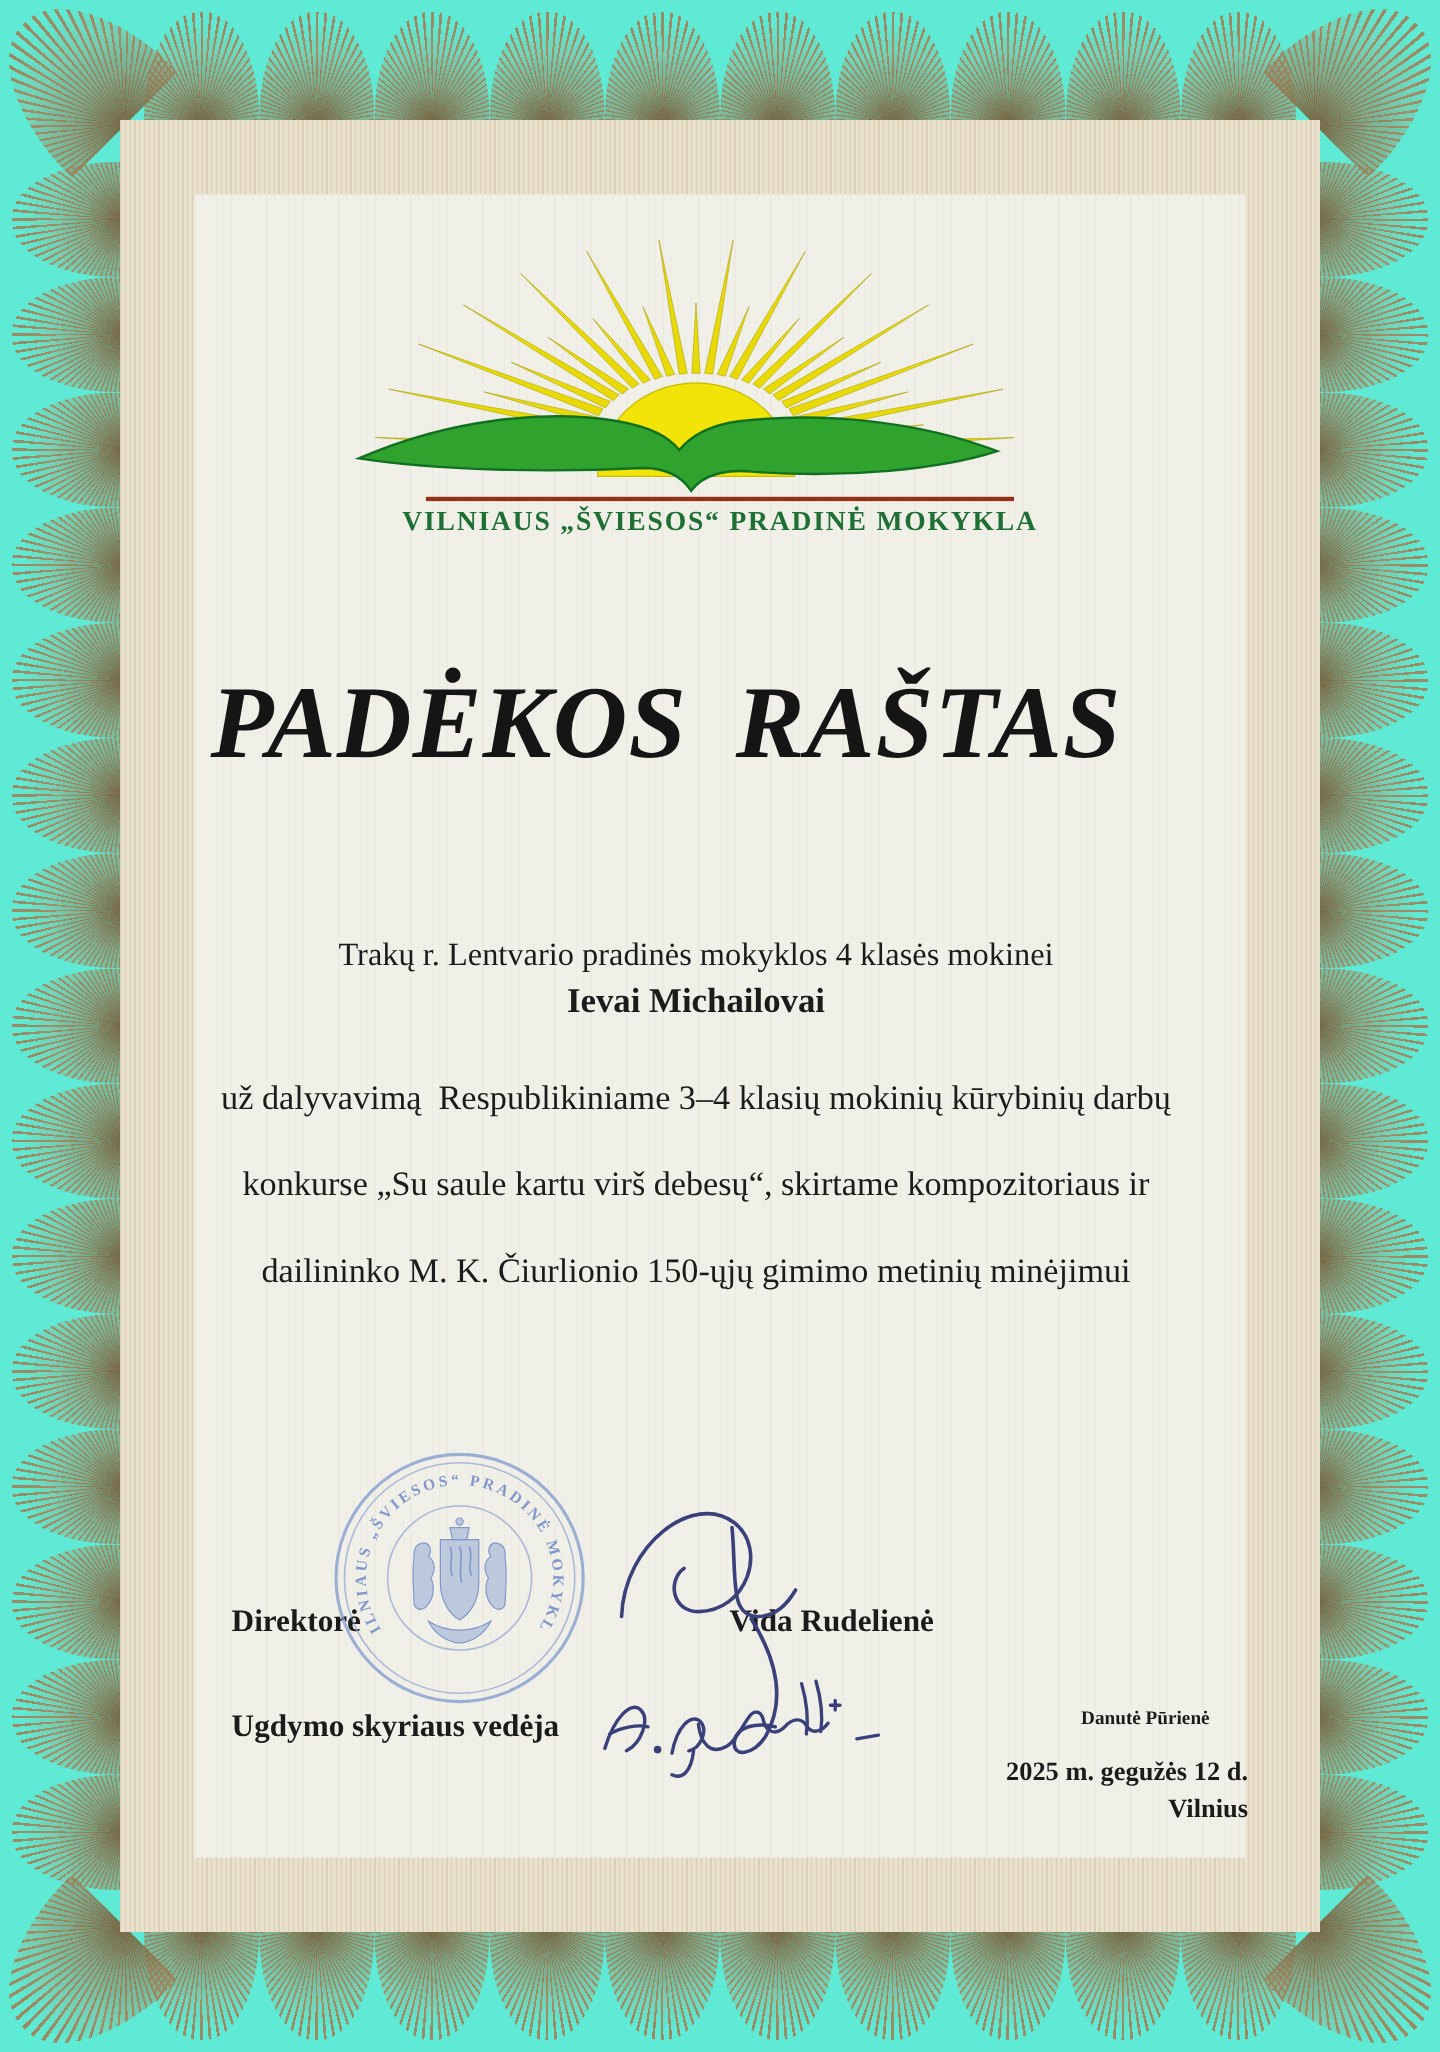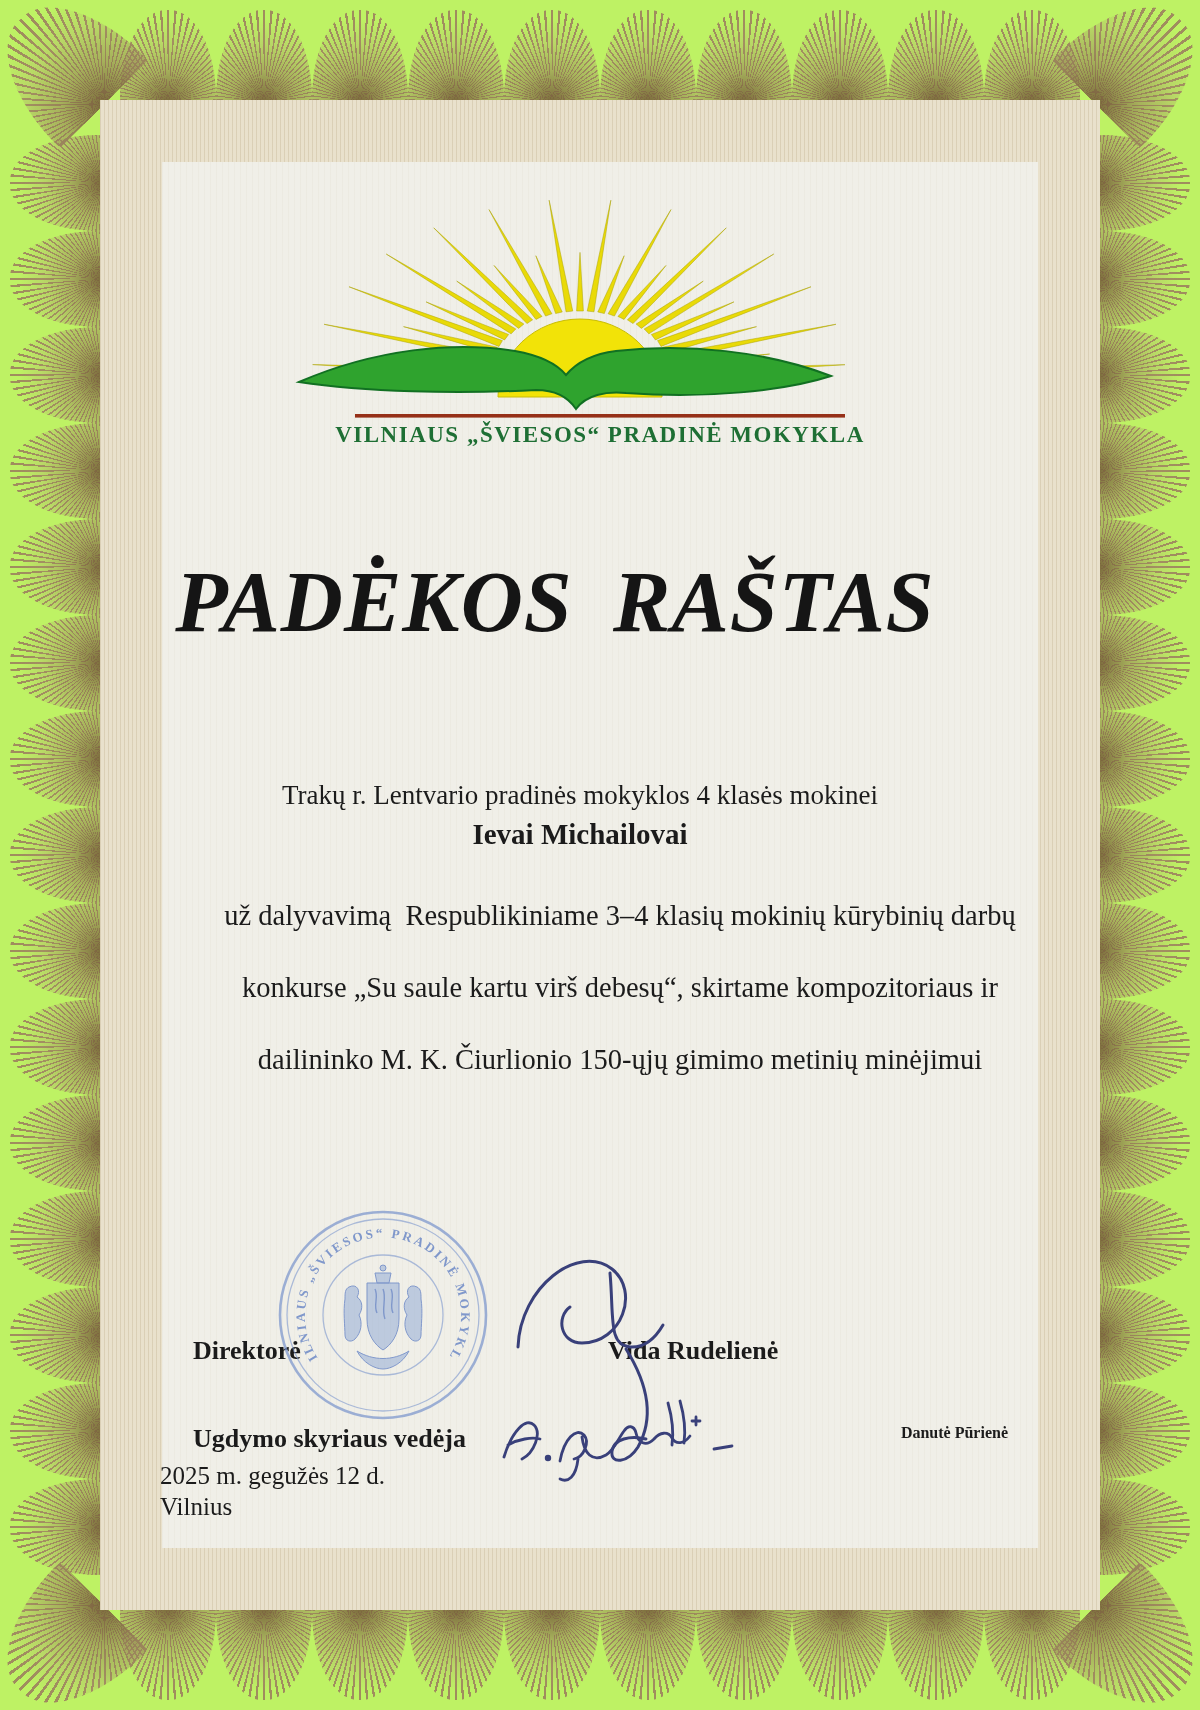--- a/index.html
+++ b/index.html
@@ -1,16 +1,16 @@
 <!DOCTYPE html>
 <html><head>
 <meta charset="utf-8">
 <style>
   html,body{margin:0;padding:0;background:#fbf9f2;}
-  .page{position:relative;width:1200px;height:1710px;background:#bef264;overflow:hidden;
+  .page{position:relative;width:1200px;height:1710px;background:#5eead4;overflow:hidden;
         font-family:"Liberation Serif",serif;color:#1b1b1b;}
 
   
   .border-layer{position:absolute;inset:0;z-index:1;}
   .fan{position:absolute;width:96px;height:92px;
        border-radius:50% 50% 4px 4px / 100% 100% 4px 4px;
        background:
          radial-gradient(ellipse 120% 115% at 50% 100%,
             rgba(118,94,58,.92) 0%, rgba(146,122,84,.55) 30%,
             rgba(170,148,108,.28) 55%, rgba(182,162,122,0) 78%),
@@ -28,29 +28,29 @@
 
   .logo-svg{left:285px;top:185px;width:560px;height:238px;}
   .school-name{left:200px;top:422px;width:800px;text-align:center;
       font-size:23px;font-weight:bold;letter-spacing:1.5px;color:#1e6f34;}
 
   .title{left:100px;top:552px;width:910px;text-align:center;
       font-size:86px;font-weight:bold;font-style:italic;letter-spacing:1px;word-spacing:18px;color:#151515;}
 
   .intro{left:160px;top:780px;width:840px;text-align:center;font-size:27px;}
   .recipient{left:160px;top:818px;width:840px;text-align:center;font-size:29px;font-weight:bold;}
-  .body-block{left:120px;top:880px;width:920px;text-align:center;font-size:28.5px;line-height:72px;padding-left:40px;}
+  .body-block{left:120px;top:880px;width:920px;text-align:center;font-size:28.5px;line-height:72px;}
   .body-line{white-space:pre;}
 
   .role-director{left:193px;top:1336px;font-size:26px;font-weight:bold;}
   .role-deputy{left:193px;top:1424px;font-size:26px;font-weight:bold;font-family:Liberation Serif, serif;}
   .name-director{right:192px;top:1336px;width:400px;text-align:left;font-size:26px;font-weight:bold;}
   .name-deputy{right:192px;top:1424px;width:400px;text-align:right;font-size:16px;font-weight:bold;}
 
-  .date-block{left:160px;top:1460px;width:880px;text-align:left;font-size:25px;line-height:31px;}
+  .date-block{left:160px;top:1460px;width:880px;text-align:right;font-size:22px;line-height:31px;font-weight:bold;}
 
   .stamp-svg{left:273px;top:1205px;width:220px;height:220px;z-index:5;opacity:.85;}
   .sign-svg{left:460px;top:1225px;width:340px;height:260px;z-index:6;}
   .stamp-text{font-size:13px;letter-spacing:2.6px;fill:#6d89c6;font-weight:bold;
       font-family:"Liberation Serif",serif;}
 </style>
 </head>
 <body>
 
 <div class="page">

